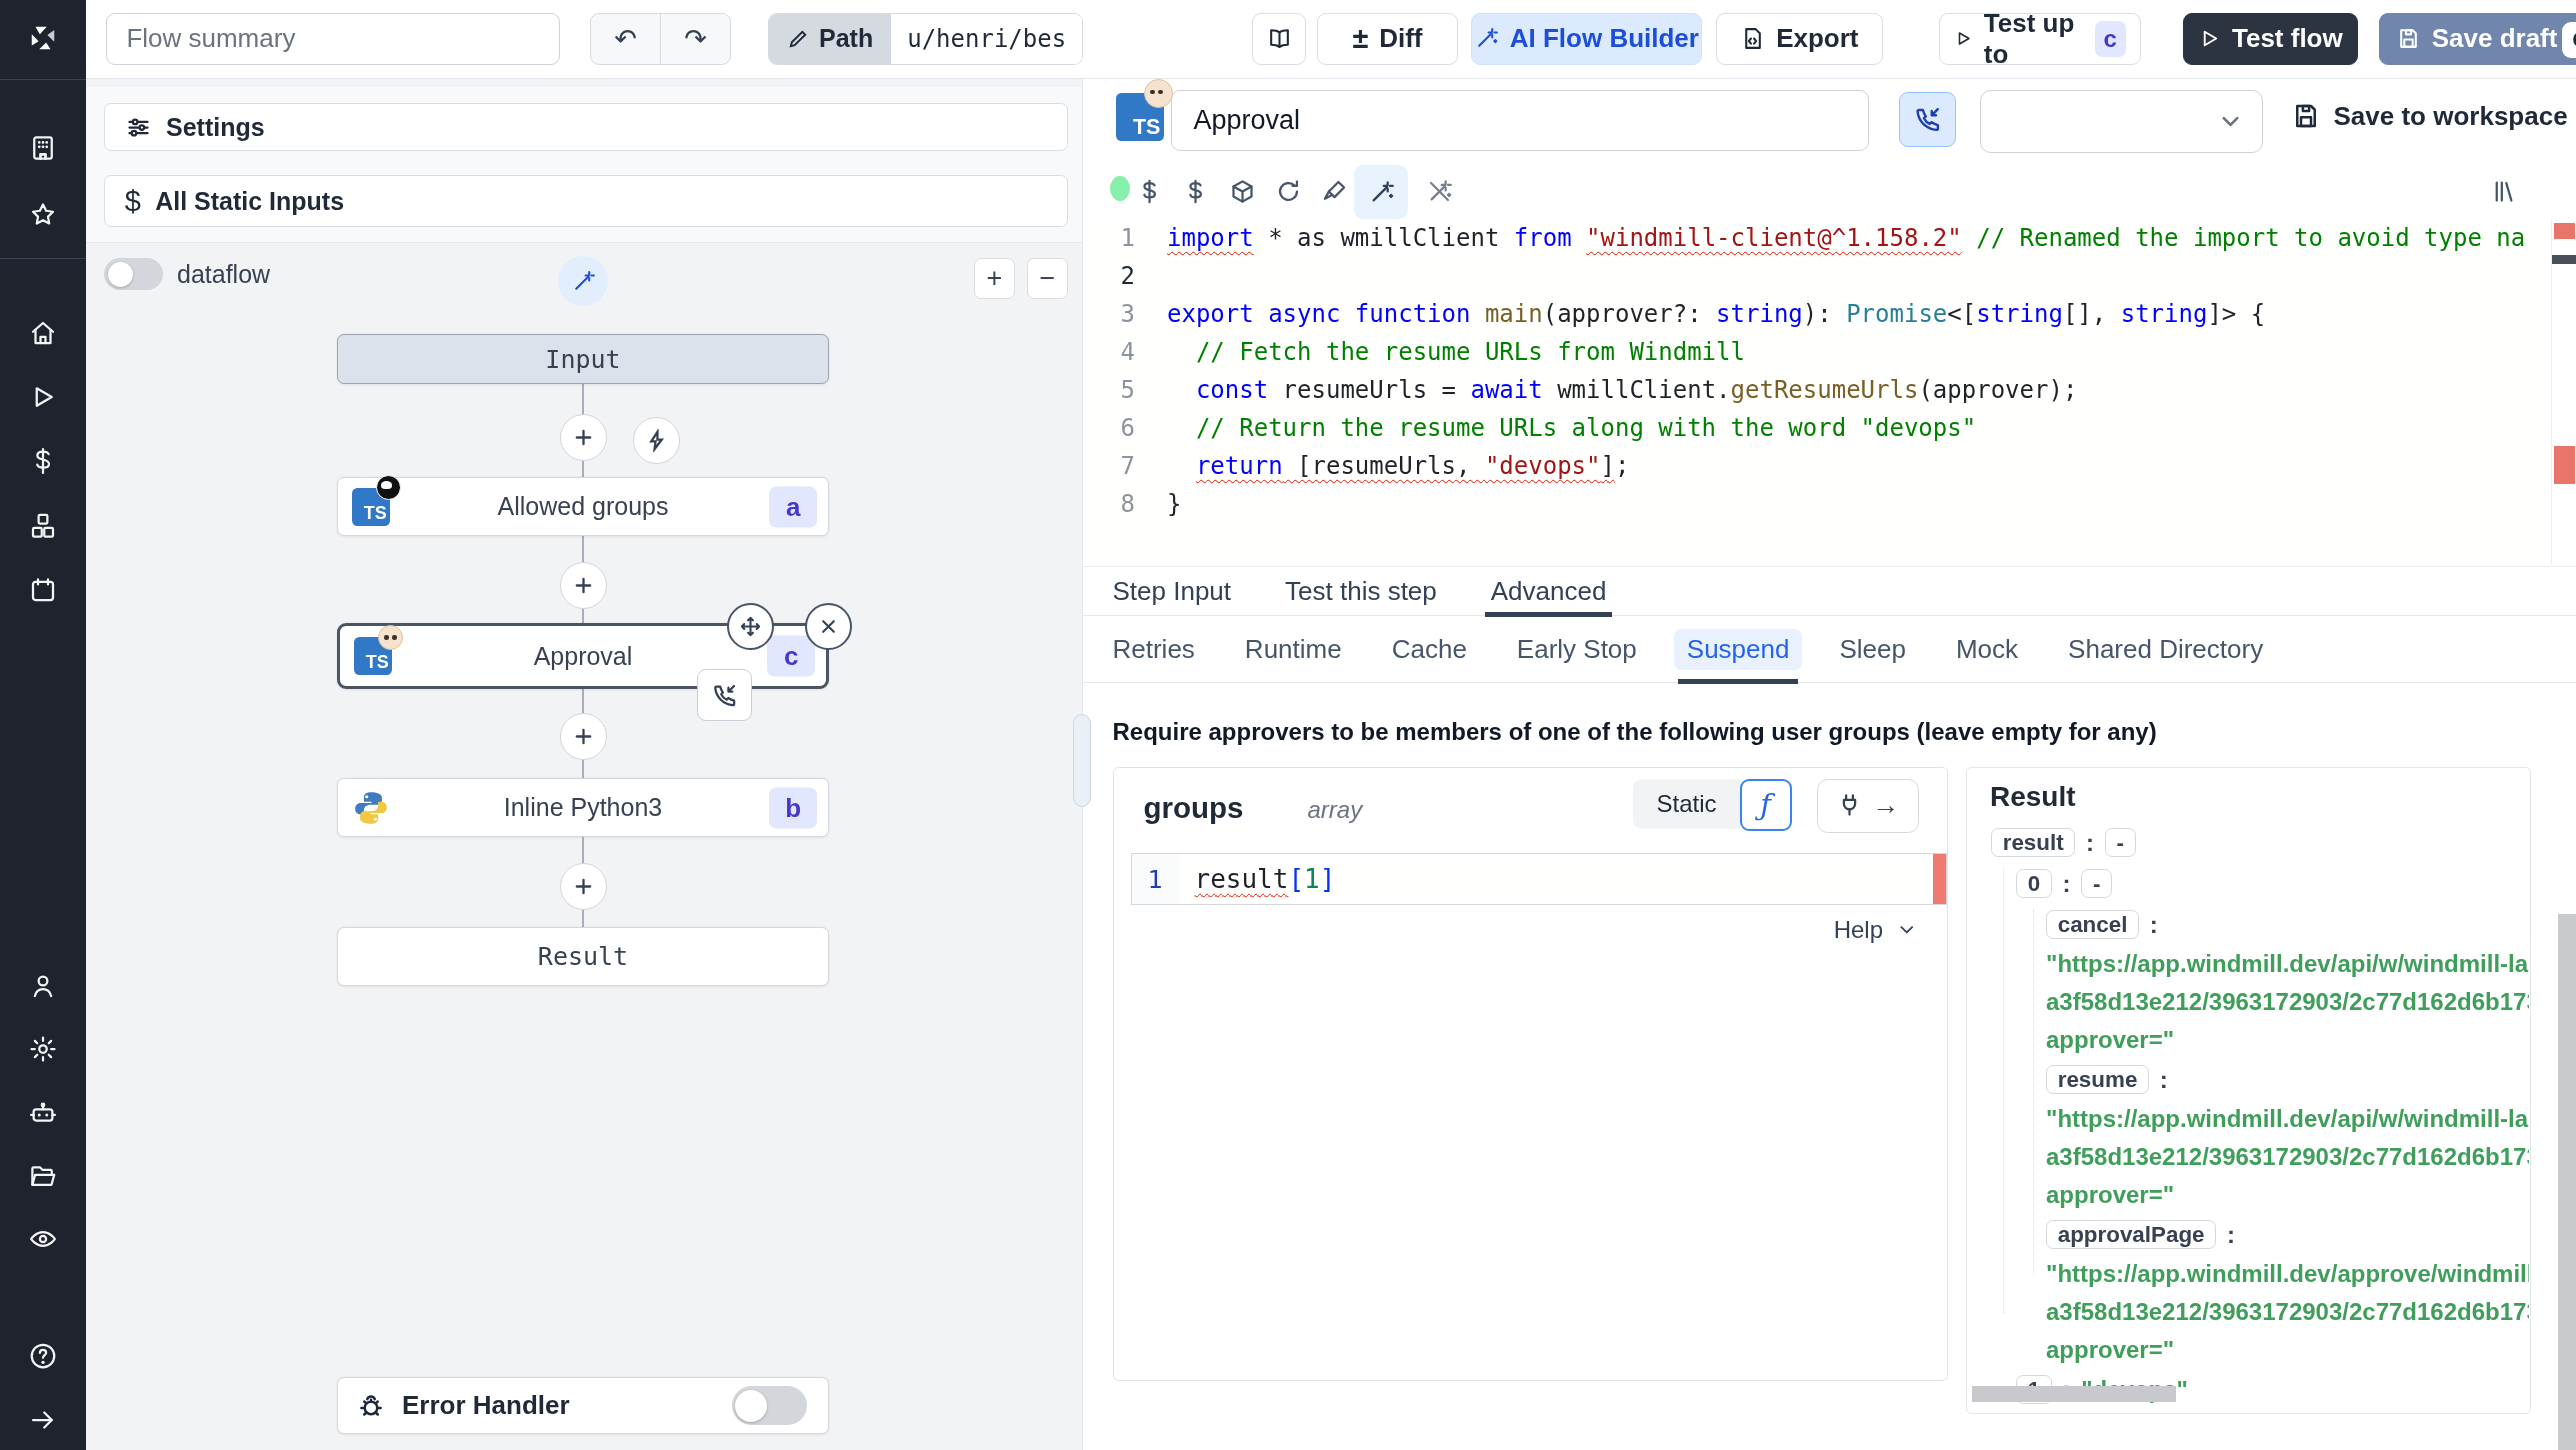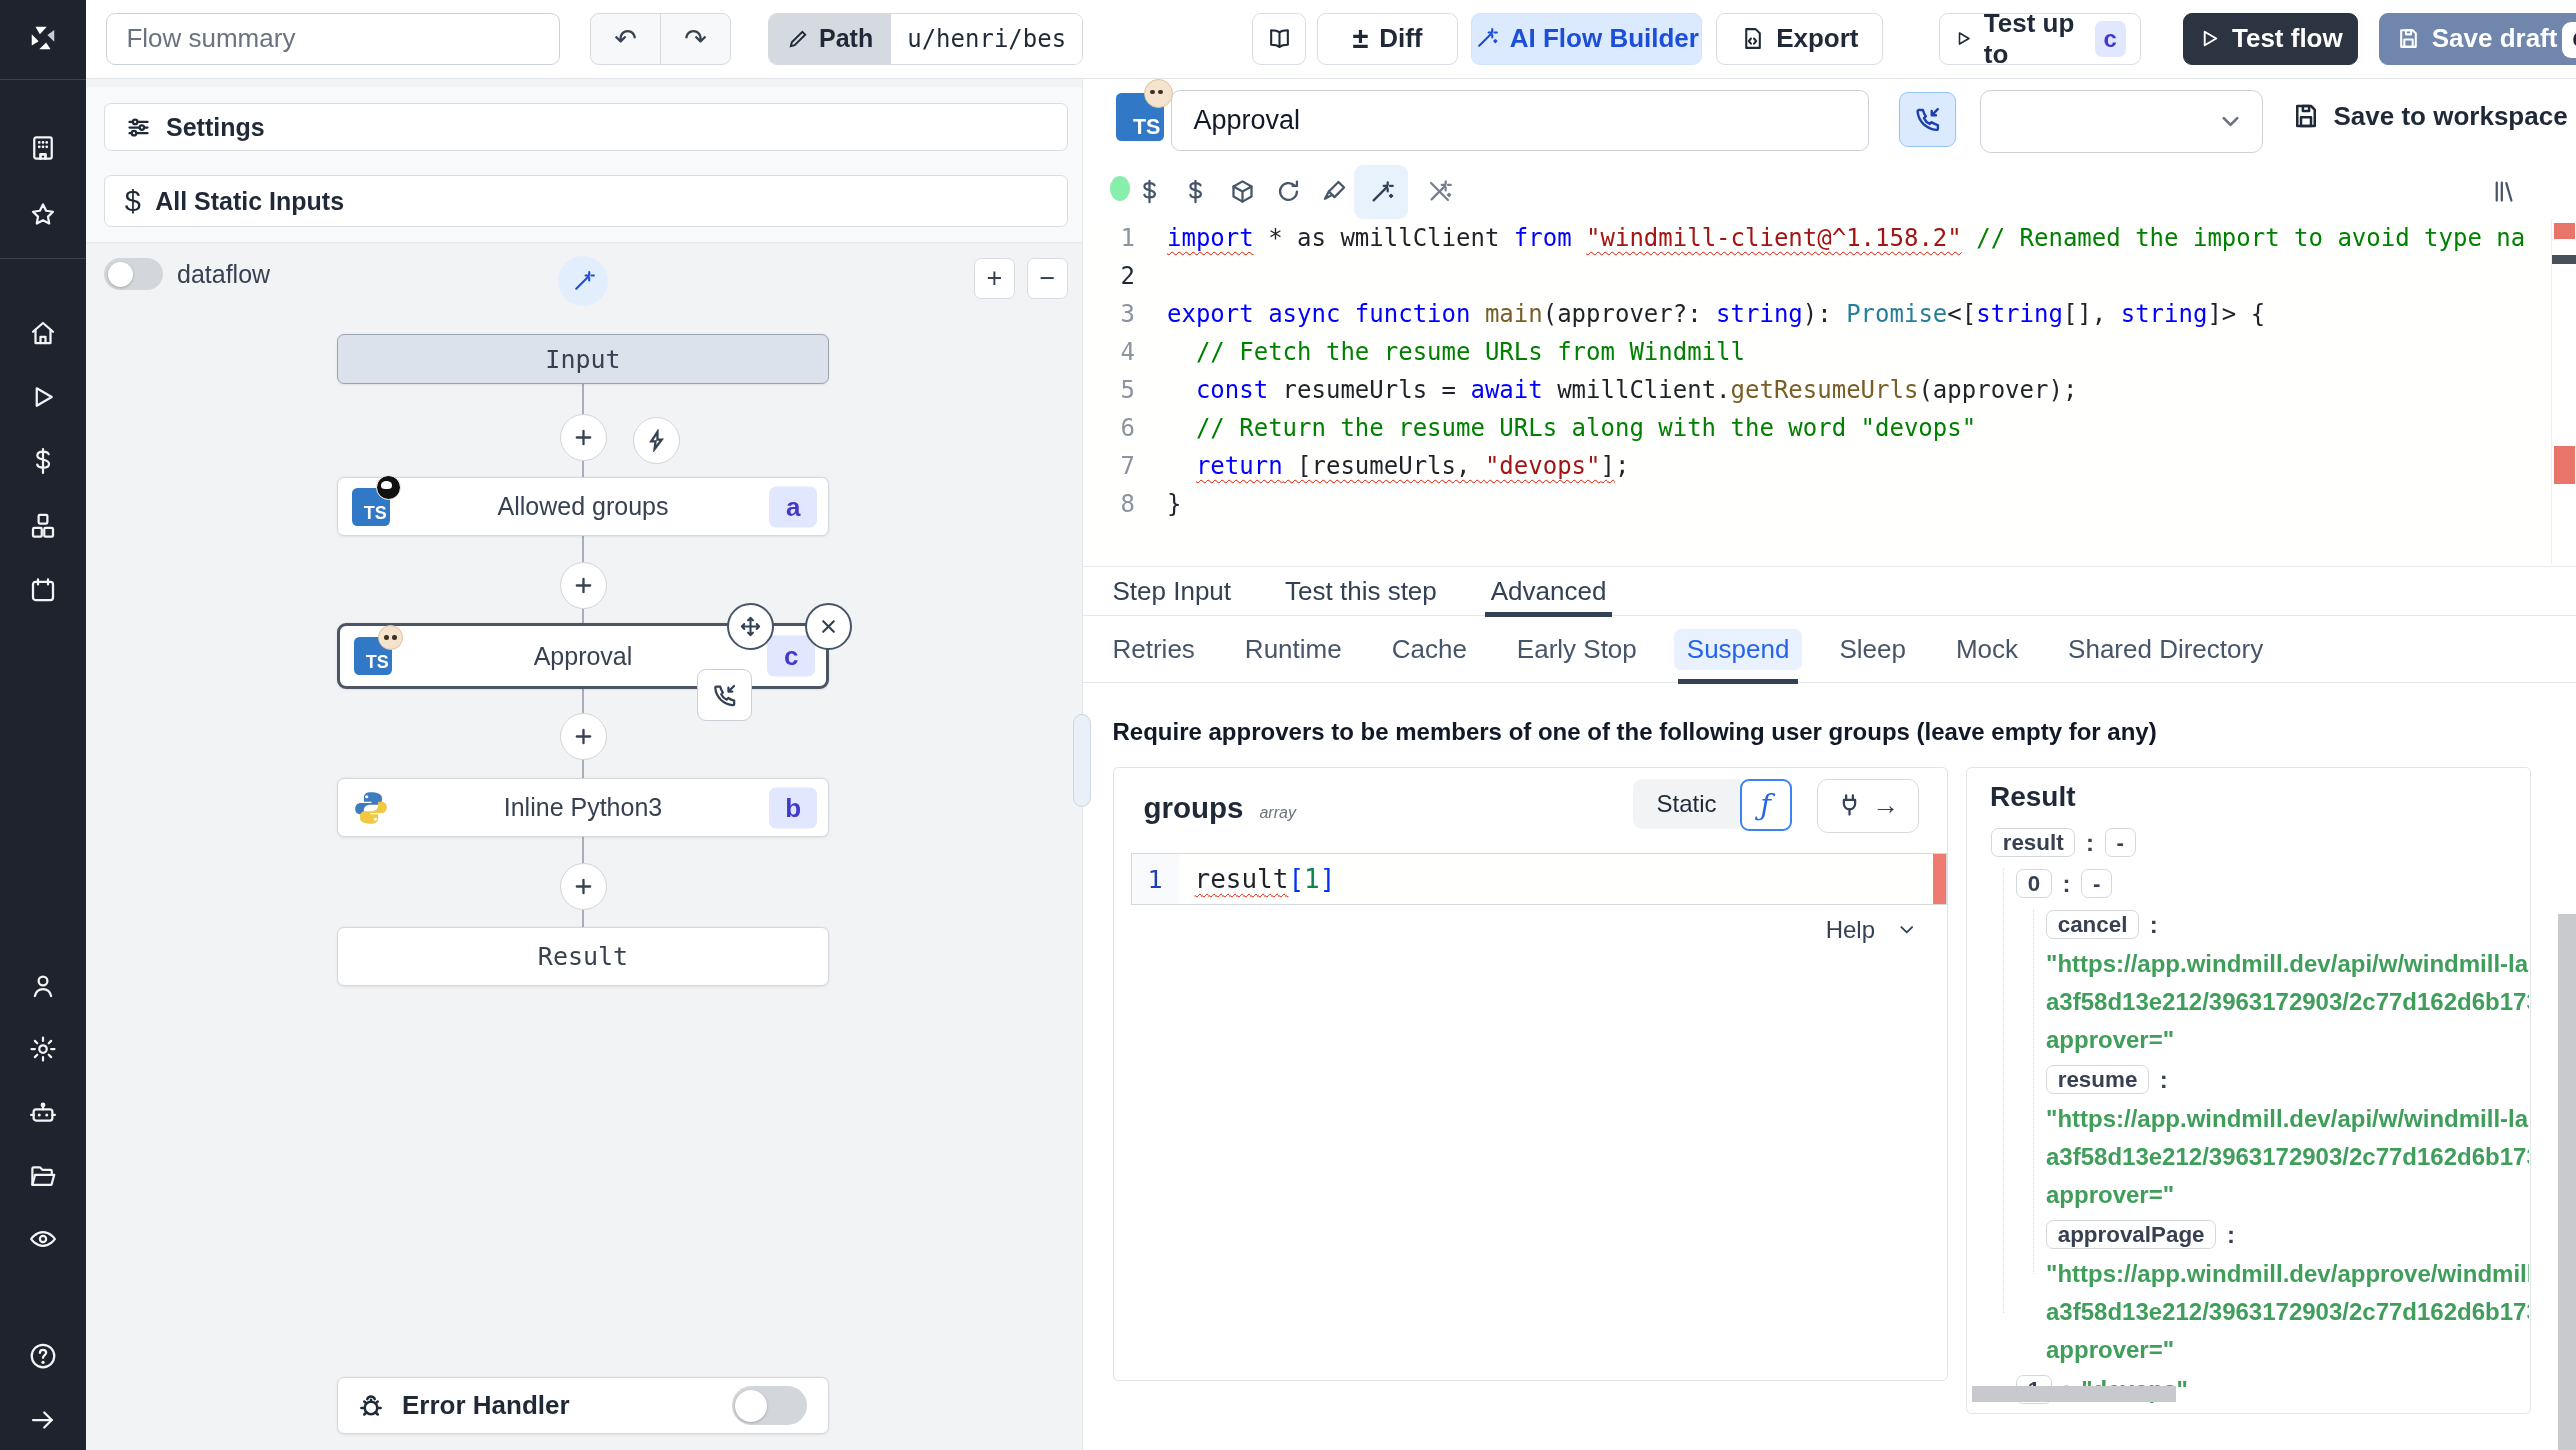--- a/index.html
+++ b/index.html
@@ -98,31 +98,31 @@
   .subtab.active { color:#2563eb; }
   .subtab.active .pill { background:#e8f1fd; border-radius:7.2px; padding:5.4px 12.5px; margin:8px -12.5px; }
   .subtab.active::after { content:""; position:absolute; left:-9px; right:-9px; bottom:-1.8px; height:4.5px; background:#334155; }
 
   #suspend-desc { position:absolute; left:29.5px; top:639px; font-size:24px; font-weight:700; color:#111827; }
 
   
   #groups-card { position:absolute; left:29.5px; top:688px; width:835px; height:614px; border:1.8px solid #dfe2e6; border-radius:5.4px; background:#fff; }
   #groups-head { position:absolute; left:30px; top:23px; display:flex; align-items:baseline; gap:16px; }
   #groups-label { font-size:29.5px; font-weight:700; color:#1f2937; }
-  #groups-type { font-size:16px; font-style:italic; color:#6b7280; }
+  #groups-type { font-size:24px; font-style:italic; color:#6b7280;margin-left:48px; }
   #groups-controls { position:absolute; right:28px; top:10.7px; display:flex; align-items:flex-start;padding-left:20px; }
   #static-pill { height:50px; background:#f1f3f5; border-radius:9px 0 0 9px; display:flex; align-items:center; padding:0 23px; font-size:24px; color:#1f2937; }
   #fn-btn { width:52px; height:52px; background:#fff; border:2.2px solid #3b82f6; border-radius:9px; color:#2563eb; font-size:29px; display:flex; align-items:center; justify-content:center; font-family:"DejaVu Serif", serif; font-style:italic; }
   #plug-btn { margin-left:25px; width:102px; height:54px; border:1.8px solid #d5d9de; border-radius:10.7px; display:flex; align-items:center; justify-content:center; gap:9px; color:#334155; font-size:27px; }
   #plug-btn svg { width:27px; height:27px; stroke:currentColor; fill:none; stroke-width:2; stroke-linecap:round; stroke-linejoin:round; }
   #expr-editor { position:absolute; left:17px; top:85px; width:816px; height:52px; border:1.3px solid #d5d9de; background:#fffffe; display:flex; }
   #expr-gutter { width:47px; background:#f8fafc; display:flex; align-items:center; justify-content:center; font-family:"DejaVu Sans Mono", monospace; font-size:25px; color:#1e40af; }
   #expr-line { flex:1; display:flex; align-items:center; font-family:"DejaVu Sans Mono", monospace; font-size:26px; white-space:pre; padding-left:16px; }
   #expr-marker { width:12.5px; background:#ef7b70; }
-  #groups-help { position:absolute; right:29px; top:148px; display:flex; align-items:center; gap:21px; font-size:24px; color:#334155; }
+  #groups-help { position:absolute; right:29px; top:148px; display:flex; align-items:center; gap:13px; font-size:24px; color:#334155; }
   #groups-help svg { width:21.5px; height:21.5px; stroke:#334155; fill:none; stroke-width:2; stroke-linecap:round; stroke-linejoin:round; }
 
   
   #result-panel { position:absolute; left:883px; top:688px; width:565px; height:647px; border:1.8px solid #e3e5e8; border-radius:5.4px; background:#fff; overflow:hidden; }
   #result-title { position:absolute; left:23px; top:12.5px; font-size:28px; font-weight:700; color:#1f2937; }
   #result-rows { position:absolute; left:0; top:54px; width:562px; }
   .r-row { height:41px; display:flex; align-items:center; gap:10.7px; white-space:nowrap; }
   .r-chip { border:1.8px solid #d3d7dc; border-radius:7.2px; padding:0.9px 10.7px; font-size:22.4px; font-weight:700; color:#374151; background:#fff; }
   .r-colon { font-size:24px; font-weight:700; color:#374151; }
   .r-green { color:#3f9e5a; font-size:24px; font-weight:600; }

